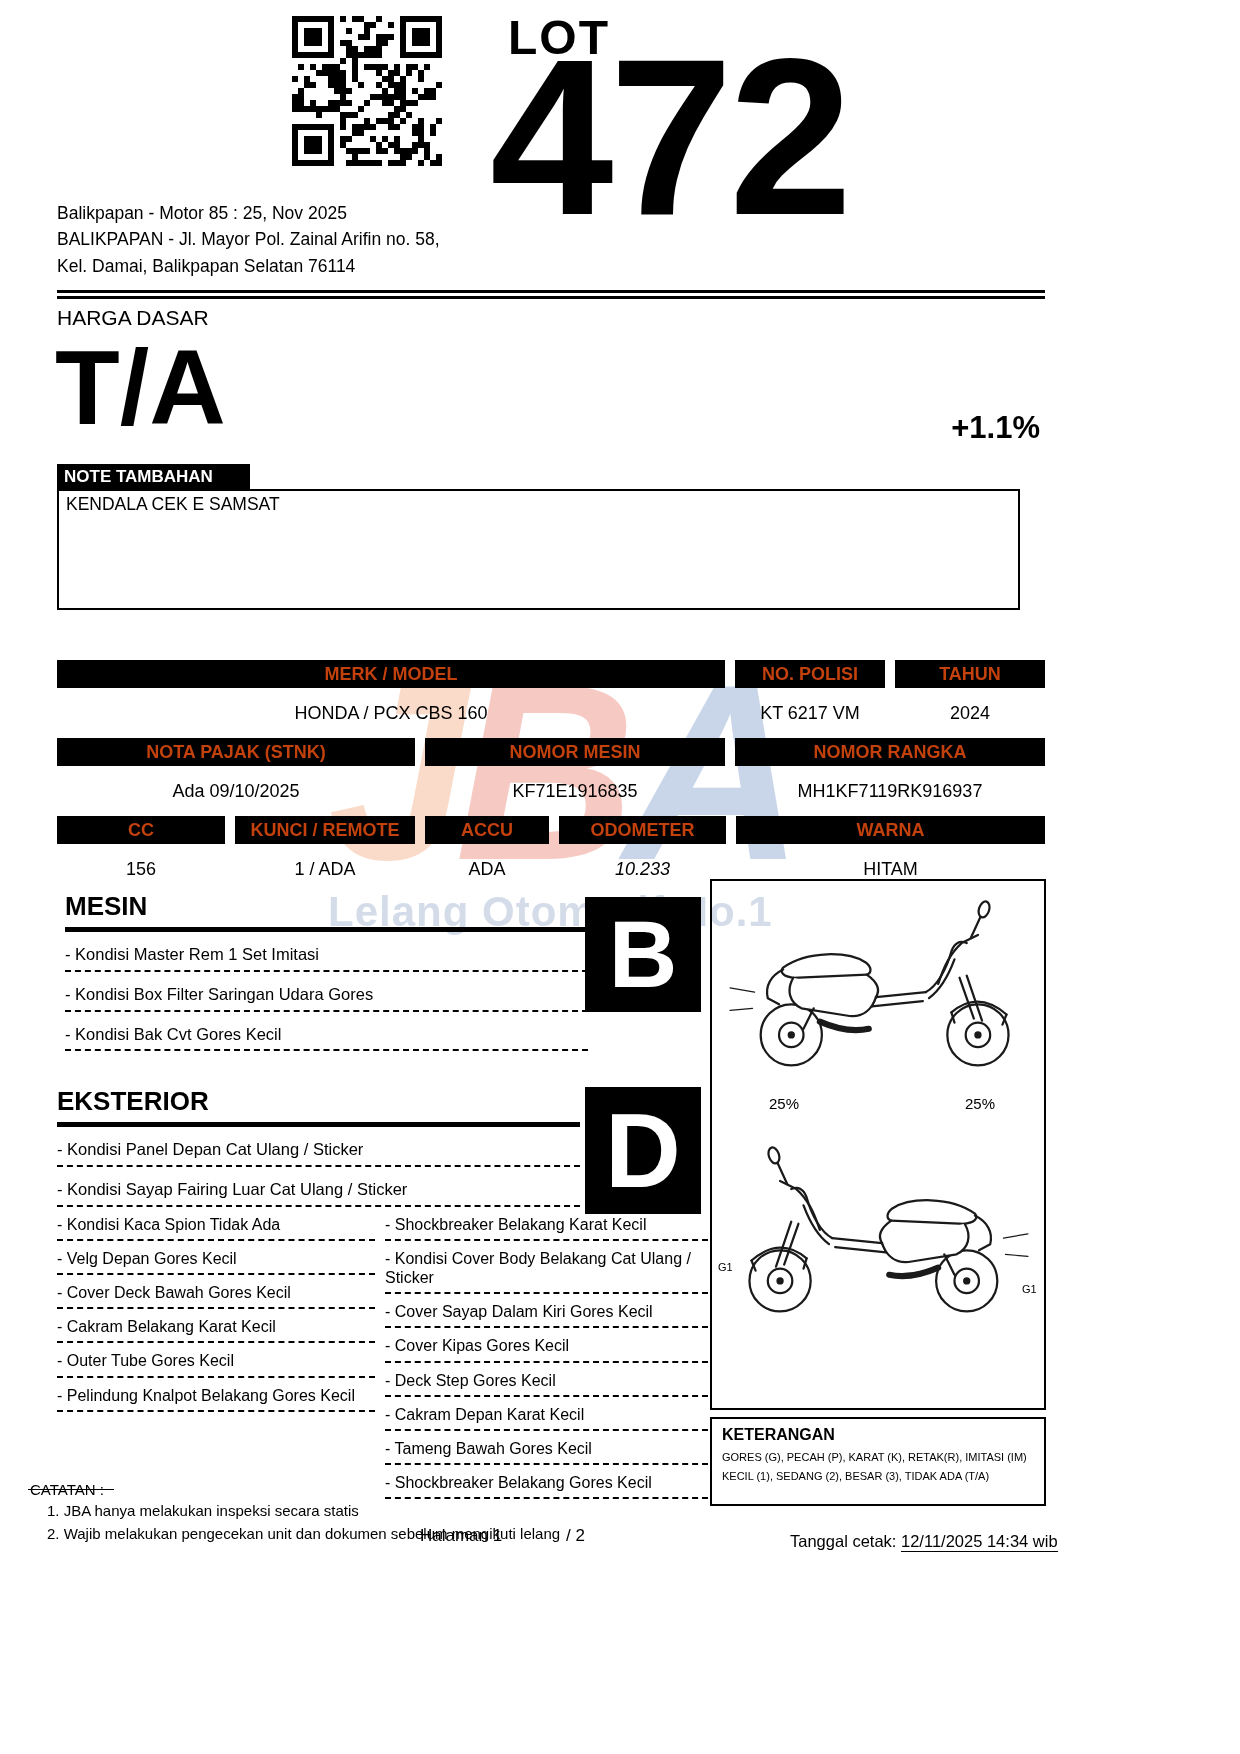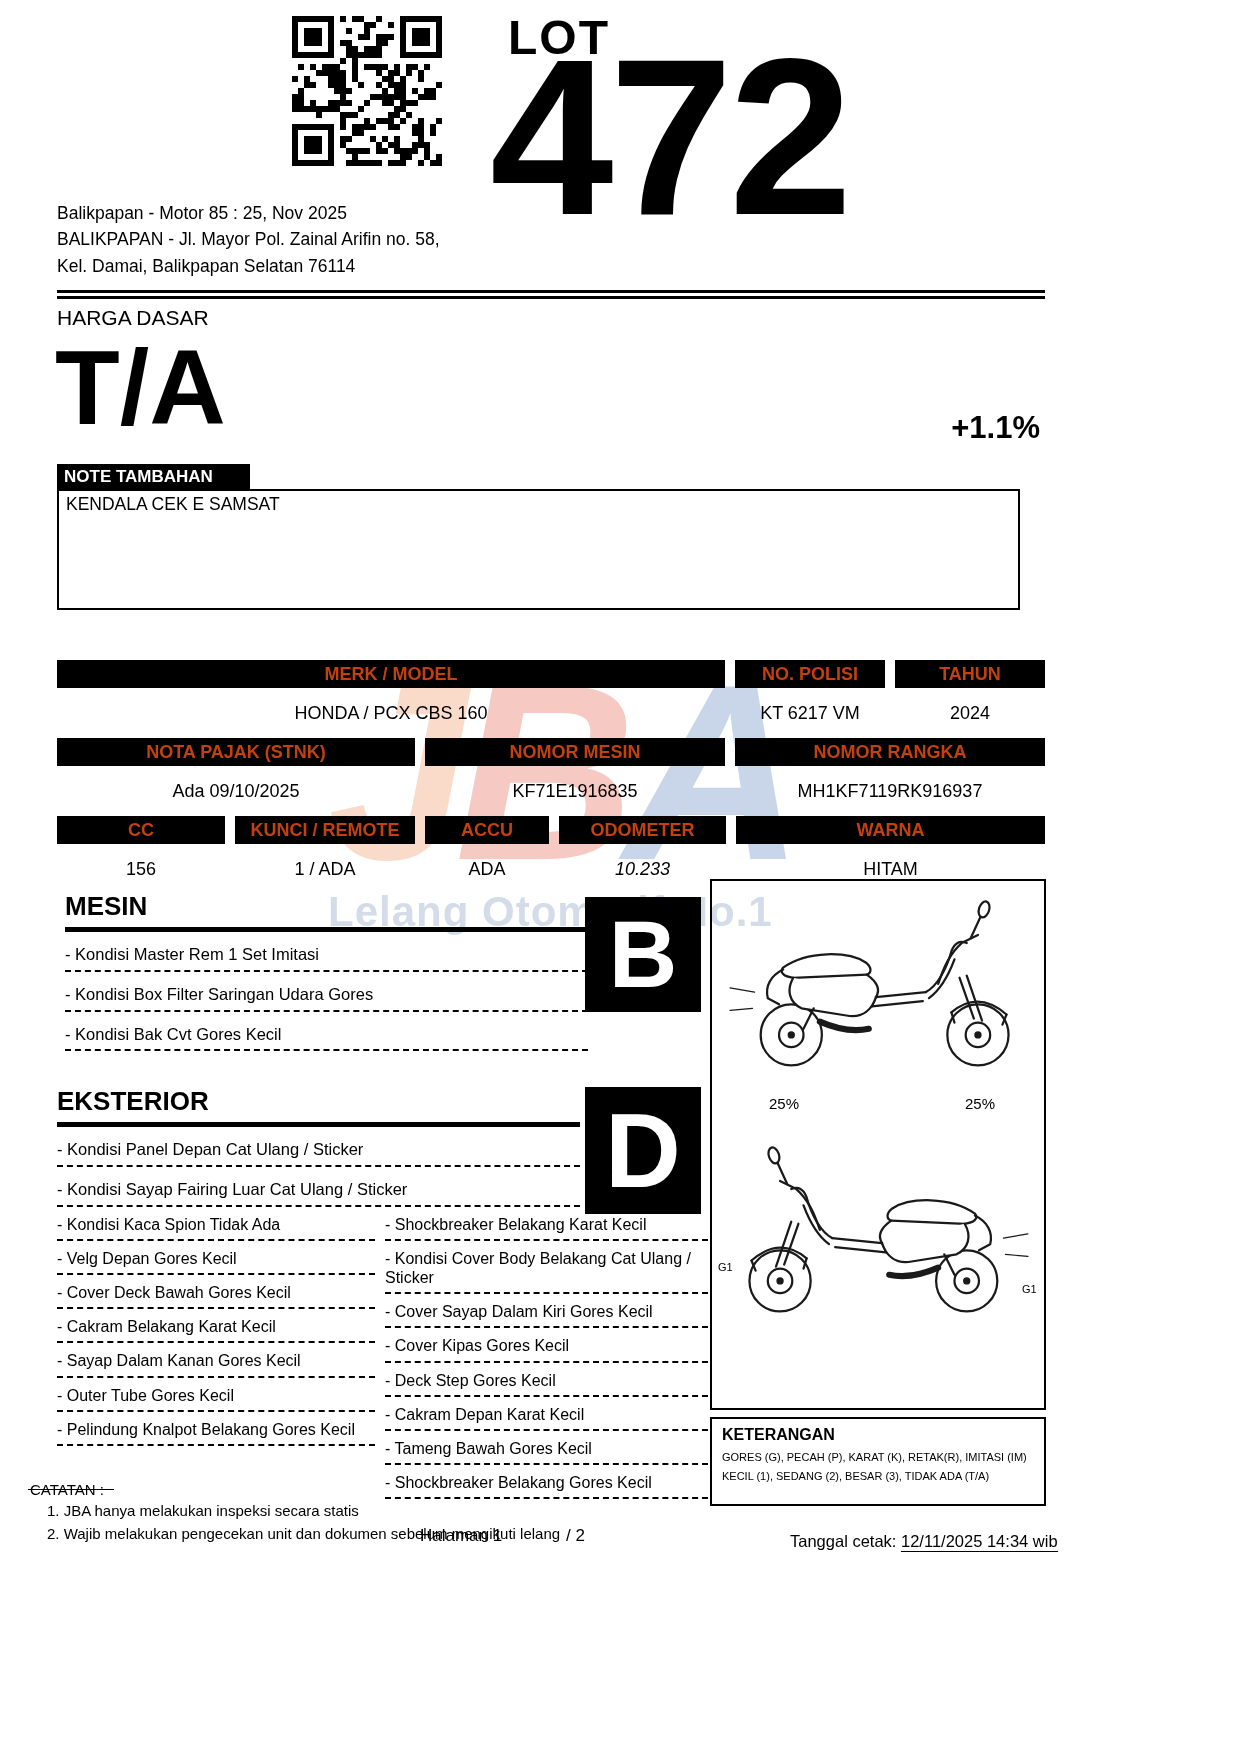--- a/index.html
+++ b/index.html
@@ -398,21 +398,20 @@
           <div class="item">- Kondisi Sayap Fairing Luar Cat Ulang / Sticker</div>
         </div>
     </div>
     <div class="cols">
       <div class="col-l">
 
       <div class="item">- Kondisi Kaca Spion Tidak Ada</div>
           <div class="item">- Velg Depan Gores Kecil</div>
           <div class="item">- Cover Deck Bawah Gores Kecil</div>
           <div class="item">- Cakram Belakang Karat Kecil</div>
-          <div class="item">- Sayap Dalam Kanan Gores Kecil</div>
           <div class="item">- Outer Tube Gores Kecil</div>
           <div class="item">- Pelindung Knalpot Belakang Gores Kecil</div>
         </div>
       <div class="col-r">
 
       <div class="item">- Shockbreaker Belakang Karat Kecil</div>
           <div class="item">- Kondisi Cover Body Belakang Cat Ulang / Sticker</div>
           <div class="item">- Cover Sayap Dalam Kiri Gores Kecil</div>
           <div class="item">- Cover Kipas Gores Kecil</div>
           <div class="item">- Deck Step Gores Kecil</div>

